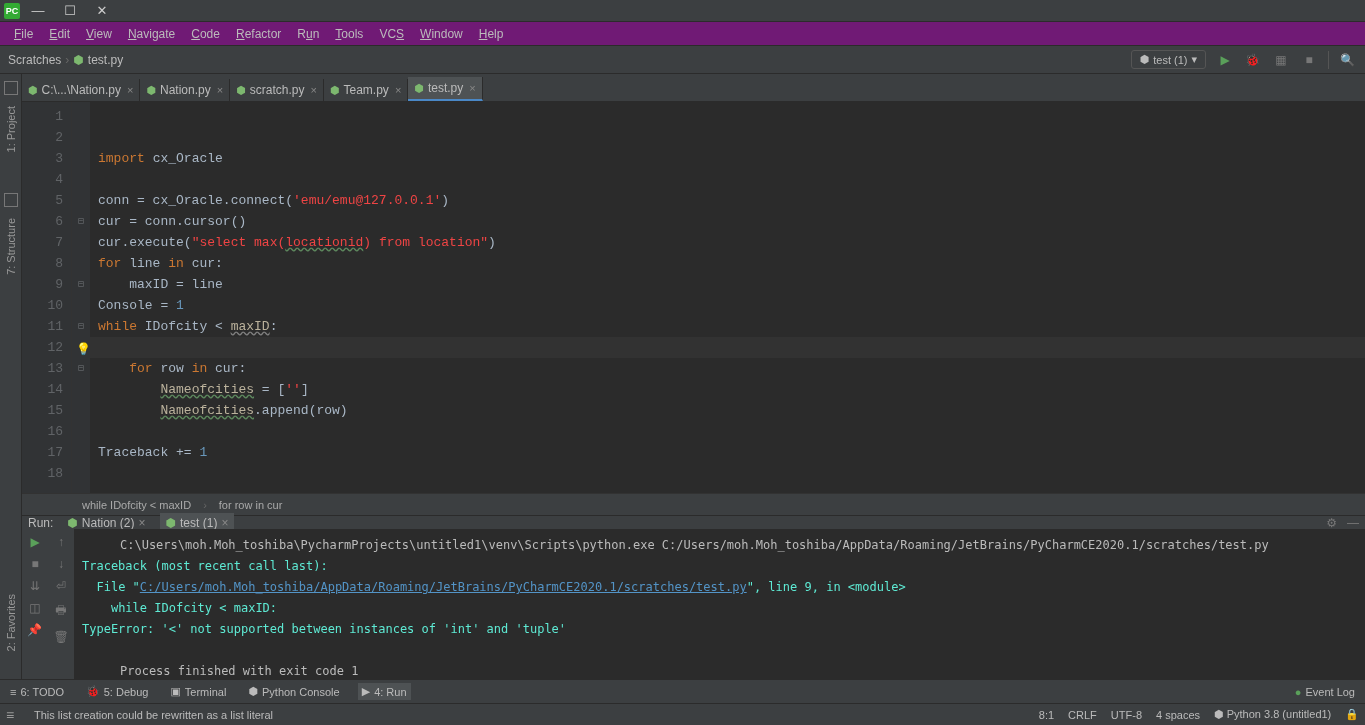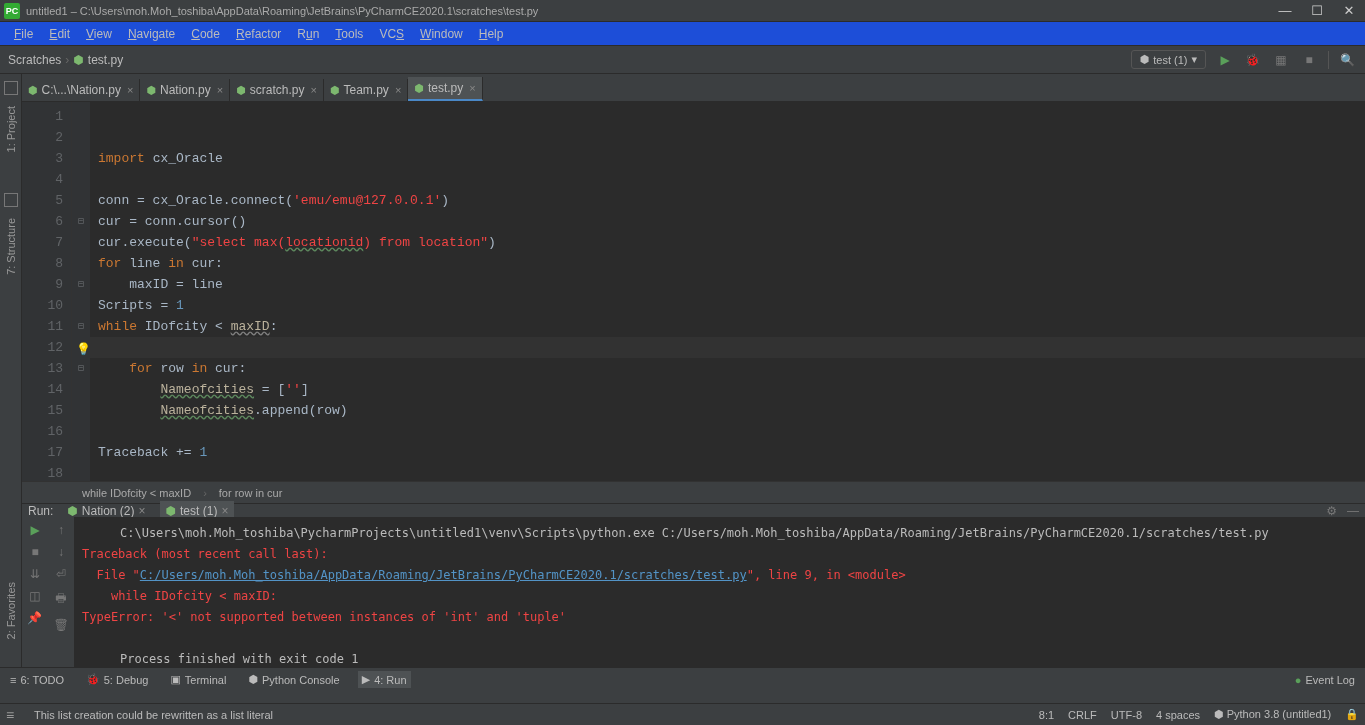--- a/index.html
+++ b/index.html
@@ -27,21 +27,21 @@
   background: #3a3; border-radius: 2px;
   margin-right: 6px;
   display: flex; align-items: center; justify-content: center;
   color: #fff; font-size: 9px; font-weight: bold;
 }
 .titlebar-text { flex: 1; font-size: 11px; color: #aaa; }
 .win-controls { display: flex; gap: 8px; }
 .win-btn { width: 24px; height: 18px; display: flex; align-items: center; justify-content: center; color: #ccc; cursor: pointer; font-size: 13px; }
 
 .menubar {
-  background: #1d4ed8;
+  background: #701a75;
   height: 24px;
   display: flex;
   align-items: center;
   padding: 0 6px;
   border-bottom: 1px solid #2b2b2b;
 }
 .menubar span { padding: 2px 8px; cursor: pointer; }
 .menubar span u { text-decoration: underline; }
 
 .navbar {
@@ -203,21 +203,21 @@
 .console {
   flex: 1;
   font-family: 'Consolas', monospace;
   font-size: 12px;
   padding: 6px 8px;
   line-height: 21px;
   white-space: pre-wrap;
   overflow: hidden;
 }
 .c-plain { color: #bbbbbb; margin-left: 38px; }
-.c-red { color: #ef4444; }
+.c-red { color: #5eead4; }
 .c-link { color: #5394c7; text-decoration: underline; }
 
 .bottom-tools {
   height: 24px;
   background: #3c3f41;
   border-top: 1px solid #2b2b2b;
   display: flex;
   align-items: center;
   padding: 0 6px;
   gap: 14px;
@@ -230,33 +230,31 @@
 
 .statusbar {
   height: 22px;
   background: #3c3f41;
   border-top: 1px solid #2b2b2b;
   display: flex;
   align-items: center;
   padding: 0 6px;
   font-size: 11px;
   gap: 14px;
-  margin-top: 12px;
 }
 .statusbar .flex { flex: 1; }
 .hamburger { display: inline-block; width: 14px; }
 .hamburger::before { content: "≡"; font-size: 14px; color: #999; }
 .lock { color: #999; }
 </style>
 </head>
 <body>
 
 <div class="titlebar">
   <div class="titlebar-icon">PC</div>
-  <div class="titlebar-text">untitled1 – C:\Users\moh.Moh_toshiba\AppData\Roaming\JetBrains\PyCharmCE2020.1\scratches\test.py</div>
   <div class="win-controls">
     <div class="win-btn">—</div>
     <div class="win-btn">☐</div>
     <div class="win-btn">✕</div>
   </div>
 </div>
 
 <div class="menubar">
   <span><u>F</u>ile</span>
   <span><u>E</u>dit</span>
@@ -340,21 +338,21 @@
       <div class="fold-col"><br><br><br><br><br>⊟<br><br><br>⊟<br><br>⊟<br><br>⊟<br><br><br><br><br></div>
       <div class="code">
 <div class="hl-line"></div>
 <span class="bulb">💡</span><span class="kw">import</span> <span class="var">cx_Oracle</span>
 
 <span class="var">conn = cx_Oracle.</span><span class="var">connect</span><span class="var">(</span><span class="str">'emu/emu@127.0.0.1'</span><span class="var">)</span>
 <span class="var">cur = conn.</span><span class="var">cursor</span><span class="var">()</span>
 <span class="var">cur.</span><span class="var">execute</span><span class="var">(</span><span class="str">"select max(</span><span class="str typo">locationid</span><span class="str">) from location"</span><span class="var">)</span>
 <span class="kw">for</span><span class="var"> line </span><span class="kw">in</span><span class="var"> cur:</span>
 <span class="var">    maxID = line</span>
-<span class="var">Scripts = </span><span class="num">1</span>
+<span class="var">Console = </span><span class="num">1</span>
 <span class="kw">while</span><span class="var"> IDofcity &lt; </span><span class="warn">maxID</span><span class="var">:</span>
 <span class="var">    cur.</span><span class="var">execute</span><span class="var">(</span><span class="kw">f</span><span class="str">"select city from location where </span><span class="str typo">locationid</span><span class="str">='</span><span class="kw">{</span><span class="var">IDofcity</span><span class="kw">}</span><span class="str">'"</span><span class="var">)</span>
 <span class="kw">    for</span><span class="var"> row </span><span class="kw">in</span><span class="var"> cur:</span>
 <span>        </span><span class="warn typo">Nameofcities</span><span class="var"> = [</span><span class="str">''</span><span class="var">]</span>
 <span>        </span><span class="warn typo">Nameofcities</span><span class="var">.append(row)</span>
 
 <span class="var">Traceback += </span><span class="num">1</span>
 
 
       </div>

